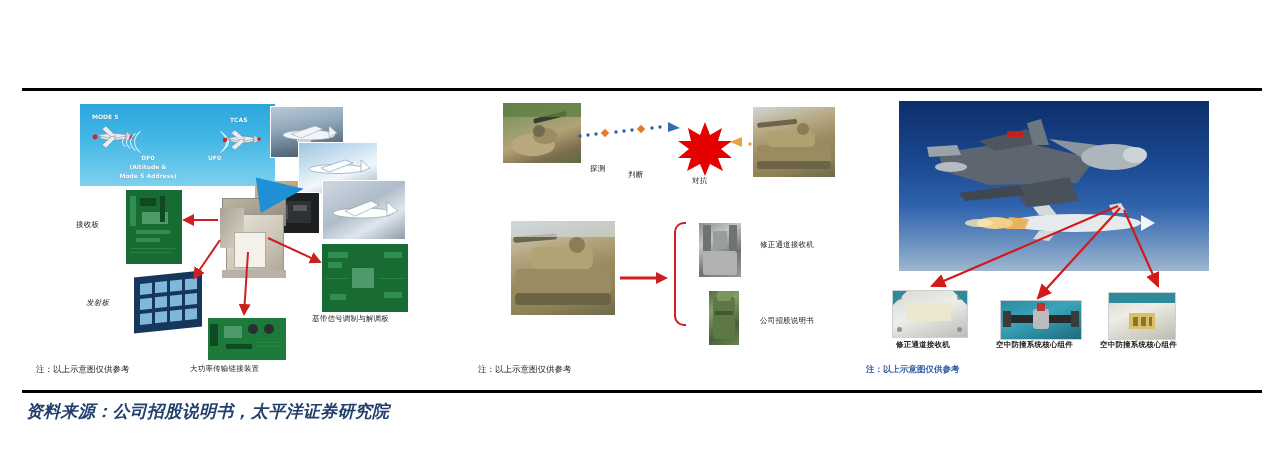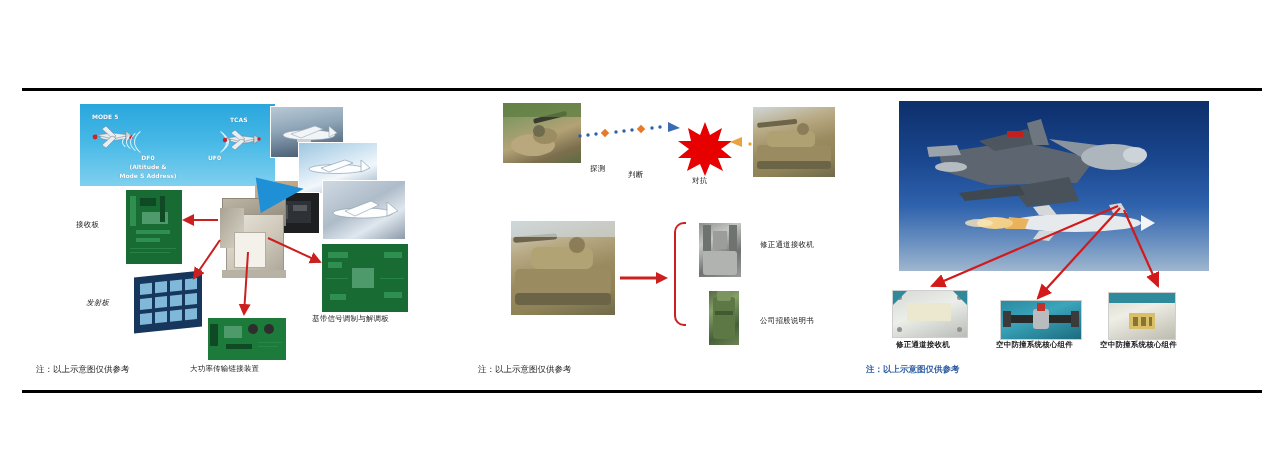--- a/index.html
+++ b/index.html
@@ -477,14 +477,15 @@
       <div style="position:absolute;left:24px;top:24px;width:5px;height:9px;background:#8a7530;"></div>
       <div style="position:absolute;left:32px;top:24px;width:5px;height:9px;background:#8a7530;"></div>
       <div style="position:absolute;left:40px;top:24px;width:3px;height:9px;background:#8a7530;"></div>
     </div>
     <div class="lbl" style="left:230px;top:248px;">空中防撞系统核心组件</div>
 
     <div class="note" style="left:-4px;">注：以上示意图仅供参考</div>
   </div>
 
   <div class="rule-bot"></div>
+  <div class="source">资料来源：公司招股说明书，太平洋证券研究院</div>
 
 </div>
 
 </body></html>

